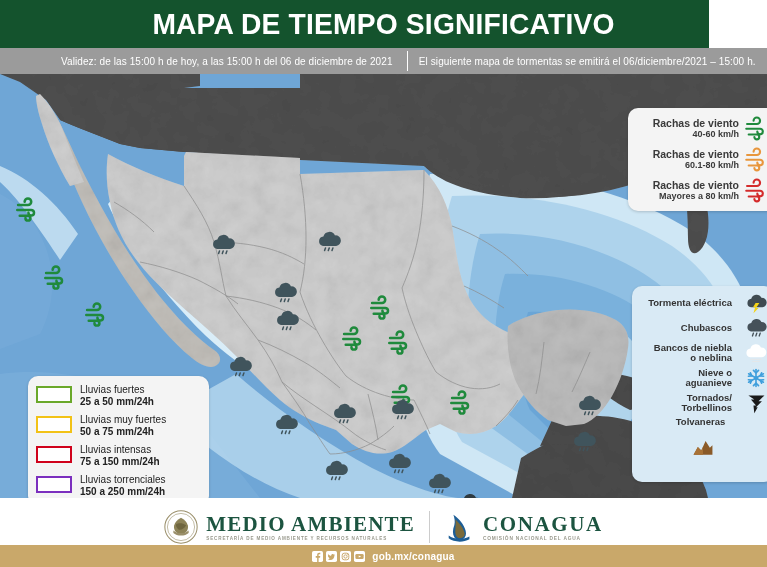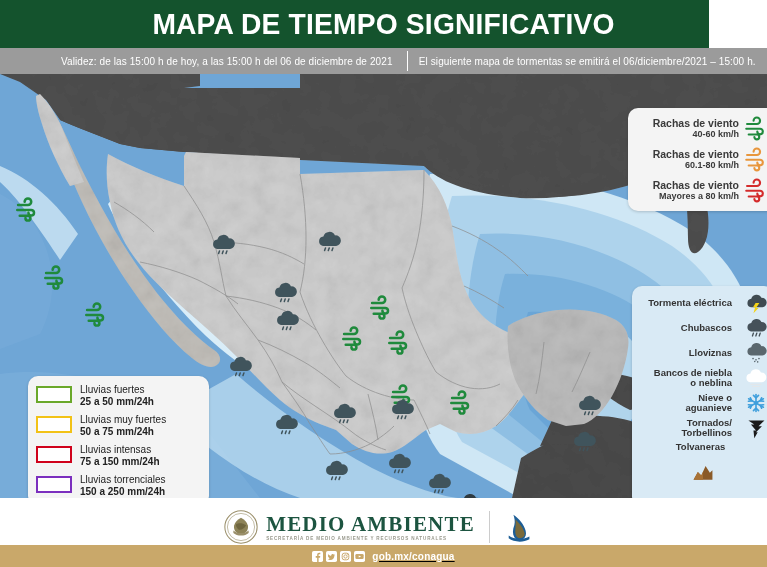--- a/index.html
+++ b/index.html
@@ -71,21 +71,21 @@
   #ma-sub{font-size:4.6px;font-weight:bold;color:#9a9a8e;letter-spacing:0.85px;line-height:7px;}
   #brand-div{width:1px;height:32px;background:#cccccc;margin:0 14px;}
   #conagua-logo{width:32px;height:32px;flex:0 0 32px;margin-right:7px;}
   #cg-text{display:flex;flex-direction:column;justify-content:center;}
   #cg-title{font-family:"Liberation Serif",serif;font-size:21px;font-weight:bold;
     color:#1c5440;letter-spacing:1.6px;line-height:22px;}
   #cg-sub{font-size:4.8px;font-weight:bold;color:#9a9a8e;letter-spacing:0.8px;line-height:7px;}
 
   #footer-tan{position:absolute;left:0;top:545px;width:767px;height:22px;background:#c9a86a;
     display:flex;align-items:center;justify-content:center;}
-  #social{display:flex;align-items:flex-start;text-decoration:underline;}
+  #social{display:flex;align-items:flex-start;}
   .soc{width:11px;height:11px;margin-right:3px;}
   #social-url{font-size:10px;font-weight:bold;color:#ffffff;margin-left:4px;letter-spacing:0.2px;}
 </style>
 </head>
 <body>
 
 <div id="page">
 
   <div id="header">
     <div id="header-title">MAPA DE TIEMPO SIGNIFICATIVO</div>
@@ -499,33 +499,20 @@
       <svg class="phen-ico" viewBox="0 0 28 26">
         <path d="M8,17 a5,5 0 0,1 0.4,-9.9 a6.4,6.4 0 0,1 12,-1.2 a4.6,4.6 0 0,1 1.2,11.1 Z" fill="#455159"></path>
         <g stroke="#455159" stroke-width="1.6" stroke-linecap="round">
           <path d="M11,19 l-1.2,3.4"></path>
             <path d="M15,19 l-1.2,3.4"></path>
             <path d="M19,19 l-1.2,3.4"></path>
         </g>
       </svg>
     </div>
     <div class="phen-row">
-      <div class="phen-text">Lloviznas</div>
-      <svg class="phen-ico" viewBox="0 0 28 26">
-        <path d="M8,16 a5,5 0 0,1 0.4,-9.9 a6.4,6.4 0 0,1 12,-1.2 a4.6,4.6 0 0,1 1.2,11.1 Z" fill="#5a676e"></path>
-        <g fill="#5a676e">
-          <circle cx="10.5" cy="19.5" r="1"></circle>
-            <circle cx="14" cy="21" r="1"></circle>
-          <circle cx="17.5" cy="19.5" r="1"></circle>
-            <circle cx="12.5" cy="23" r="0.9"></circle>
-          <circle cx="16" cy="23.5" r="0.9"></circle>
-        </g>
-      </svg>
-    </div>
-    <div class="phen-row">
       <div class="phen-text">
         <span>Bancos de niebla</span><br>
         <span>o neblina</span>
       </div>
       <svg class="phen-ico" viewBox="0 0 28 26">
         <path d="M7,18 a5.2,5.2 0 0,1 0.4,-10.3 a6.6,6.6 0 0,1 12.4,-1.2 a4.8,4.8 0 0,1 1.2,11.5 Z" fill="#ffffff"></path>
         <g stroke="#e6e6e6" stroke-width="1" stroke-linecap="round">
           <path d="M8,20.5 h12"></path>
             <path d="M10,23 h8"></path>
         </g>
@@ -612,20 +599,24 @@
         <div id="ma-sub">SECRETARÍA DE MEDIO AMBIENTE Y RECURSOS NATURALES</div>
       </div>
       <div id="brand-div"></div>
       <svg id="conagua-logo" viewBox="0 0 34 34">
         <path d="M10,4 C16,8 21,14 23,21 C24,25 23,28 20,30 C17,32 13,31 11,28
                  C9,25 9,20 11,15 C12,11 11,7 10,4 Z" fill="#1d5e96"></path>
         <path d="M12,9 C17,13 21,19 22,24 C22,27 20,29 17,29 C14,29 12,26 12,22
                  C12,17 13,12 12,9 Z" fill="#7a6a3a"></path>
         <path d="M5,26 C10,30 20,31 27,27 L27,30 C20,34 10,33 5,29 Z" fill="#1d5e96"></path>
       </svg>
+      <div id="cg-text">
+        <div id="cg-title">CONAGUA</div>
+        <div id="cg-sub">COMISIÓN NACIONAL DEL AGUA</div>
+      </div>
     </div>
   </div>
 
   <div id="footer-tan">
     <div id="social">
       <svg class="soc" viewBox="0 0 16 16">
         <rect width="16" height="16" rx="2.5" fill="#ffffff"></rect>
         <path d="M9.6,16 V9.8 h2.1 l0.3,-2.4 H9.6 V5.9 c0,-0.7 0.2,-1.2 1.2,-1.2 h1.3 V2.6
                  C11.9,2.5 11.2,2.5 10.4,2.5 C8.7,2.5 7.5,3.5 7.5,5.6 v1.8 H5.4 v2.4 h2.1 V16 Z" fill="#c9a86a"></path>
       </svg>

